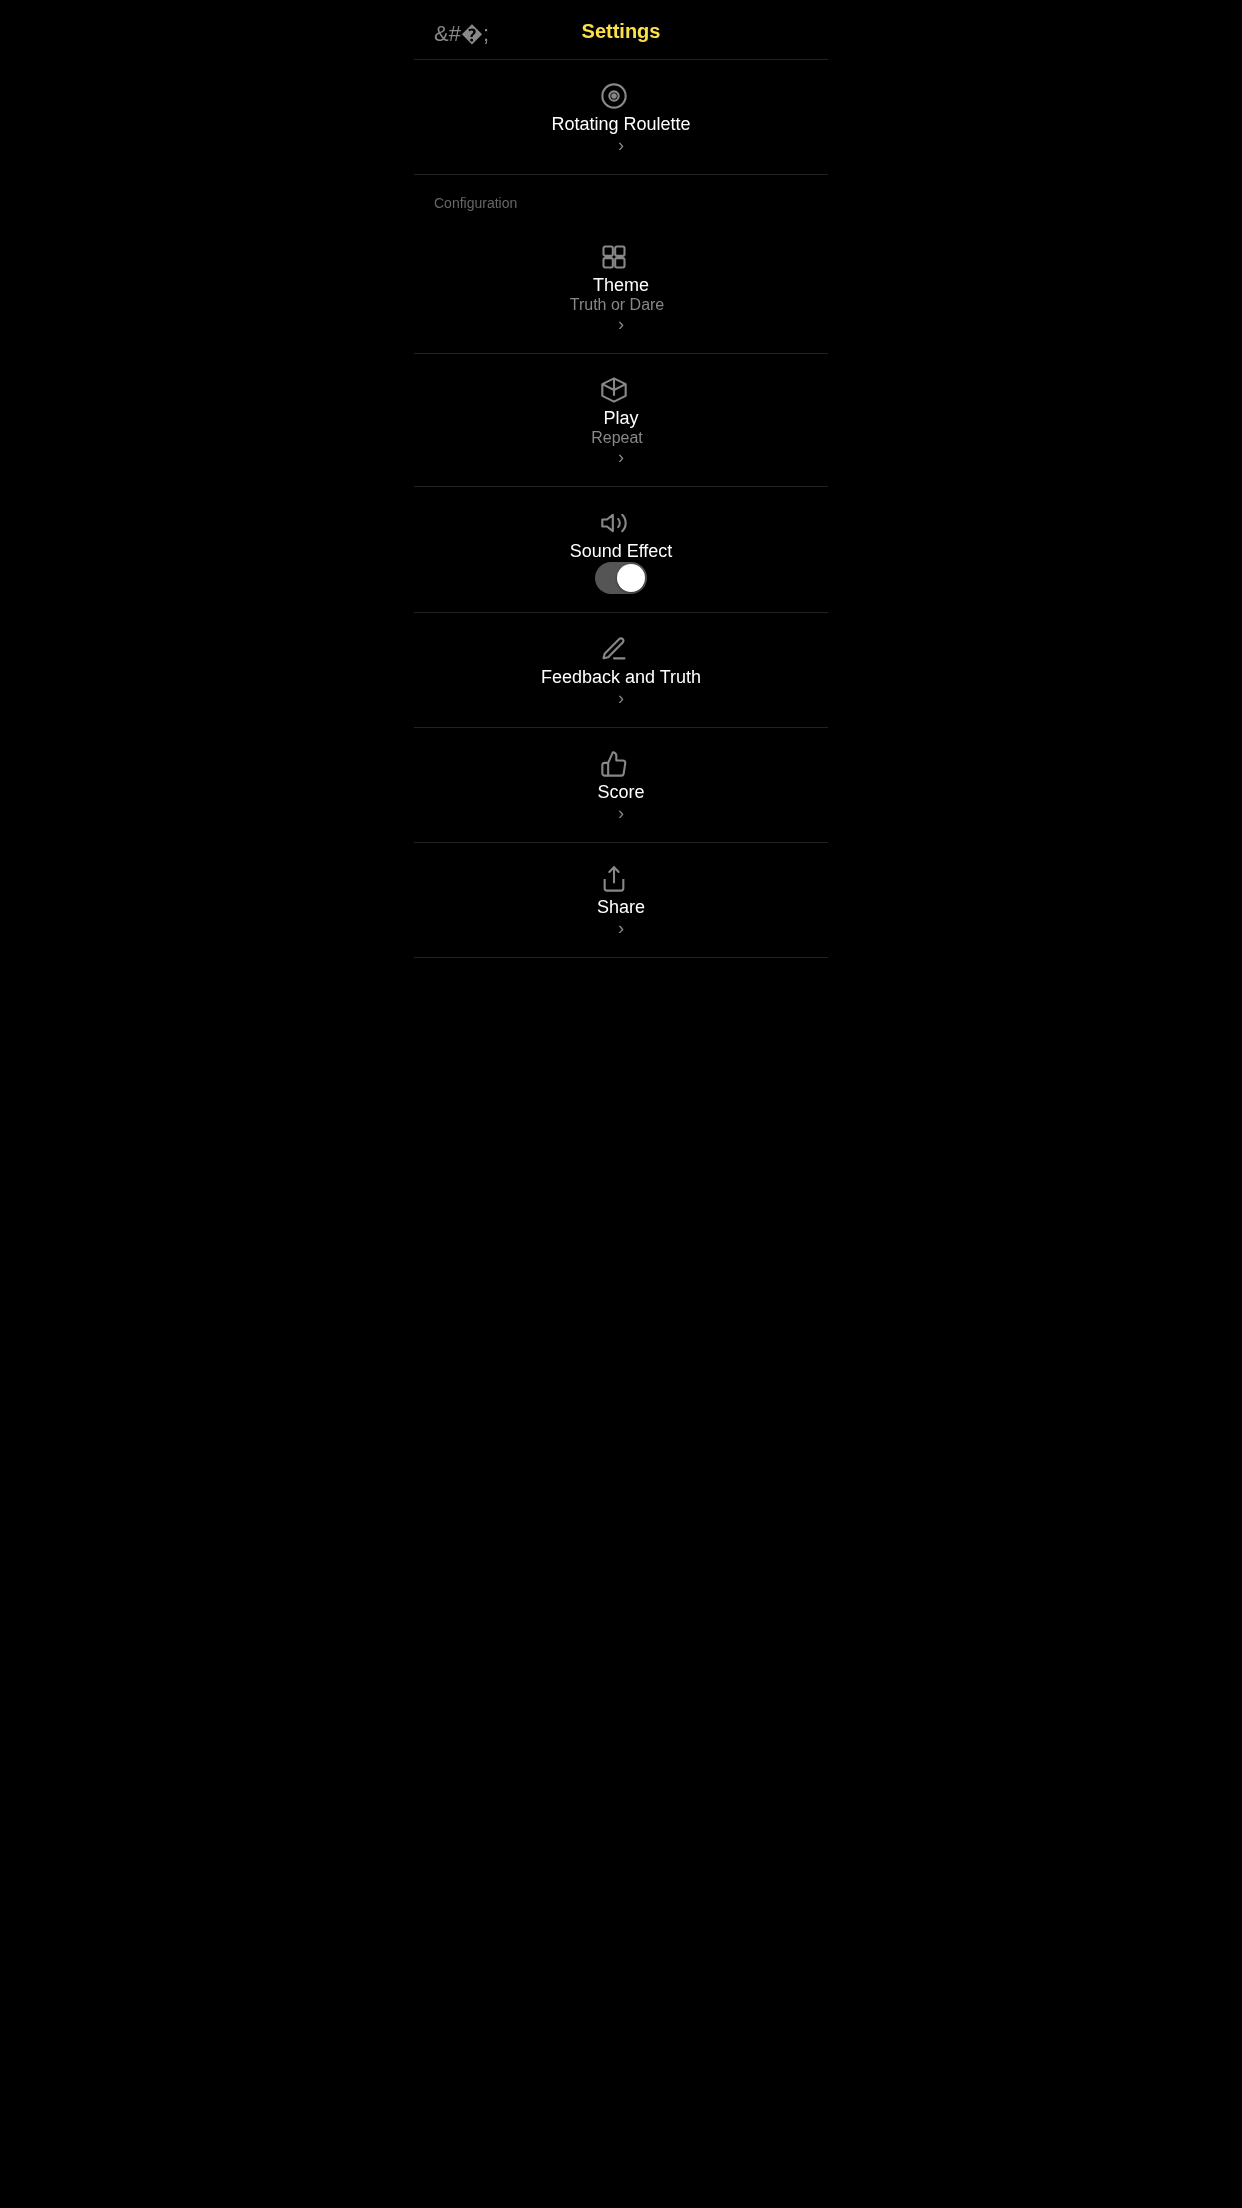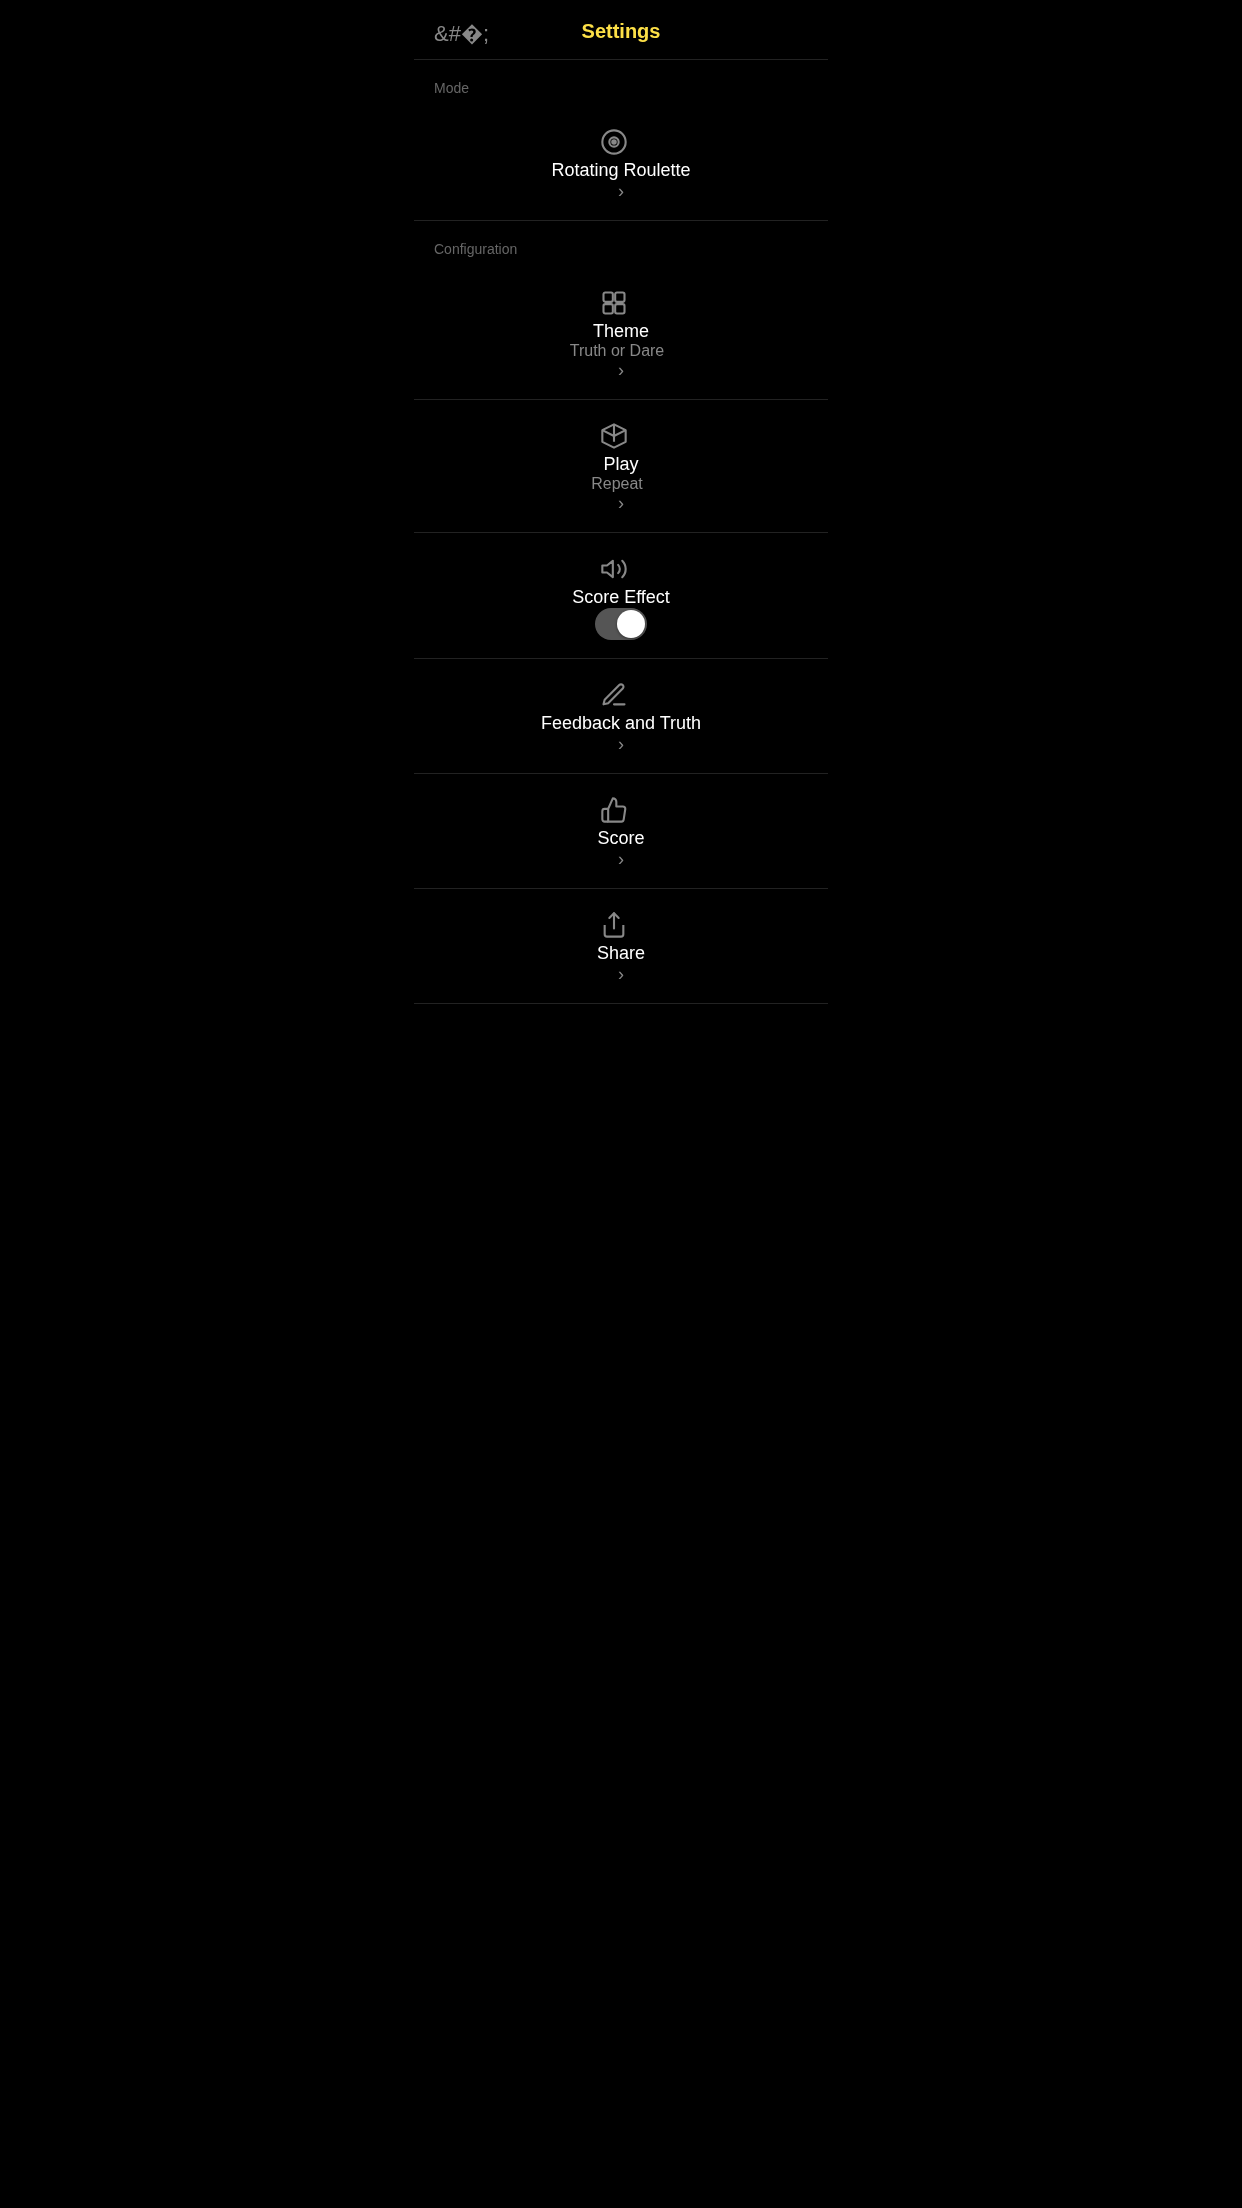--- a/index.html
+++ b/index.html
@@ -139,21 +139,20 @@
 <div>
 
   <div class="header">
     <button class="back-button">
       <span class="back-chevron">&amp;#�;</span>
     </button>
     <span class="header-title">Settings</span>
   </div>
 
   <div>
-    <div class="section-label">Mode</div>
 
     <div class="menu-item">
       <div class="menu-icon">
         <svg viewBox="0 0 24 24">
           <circle cx="12" cy="12" r="10" stroke="#888888" stroke-width="1.8" fill="none"></circle>
           <circle cx="12" cy="12" r="4" stroke="#888888" stroke-width="1.8" fill="none"></circle>
           <circle cx="12" cy="12" r="1.5" fill="#888888"></circle>
         </svg>
       </div>
       <span class="menu-label">Rotating Roulette</span>
@@ -191,21 +190,21 @@
     </div>
 
     <div class="menu-item">
       <div class="menu-icon">
         <svg viewBox="0 0 24 24">
           <polygon points="11,5 6,9 2,9 2,15 6,15 11,19" stroke="#888888" stroke-width="1.8" fill="none" stroke-linejoin="round"></polygon>
           <path d="M15.54 8.46a5 5 0 0 1 0 7.07" stroke="#888888" stroke-width="1.8" fill="none" stroke-linecap="round"></path>
           <path d="M19.07 4.93a10 10 0 0 1 0 14.14" stroke="#888888" stroke-width="1.8" fill="none" stroke-linecap="round"></path>
         </svg>
       </div>
-      <span class="menu-label">Score Effect</span>
+      <span class="menu-label">Sound Effect</span>
       <div class="toggle-container">
         <div class="toggle on">
           <div class="toggle-knob"></div>
         </div>
       </div>
     </div>
   </div>
 
   <div>
 

